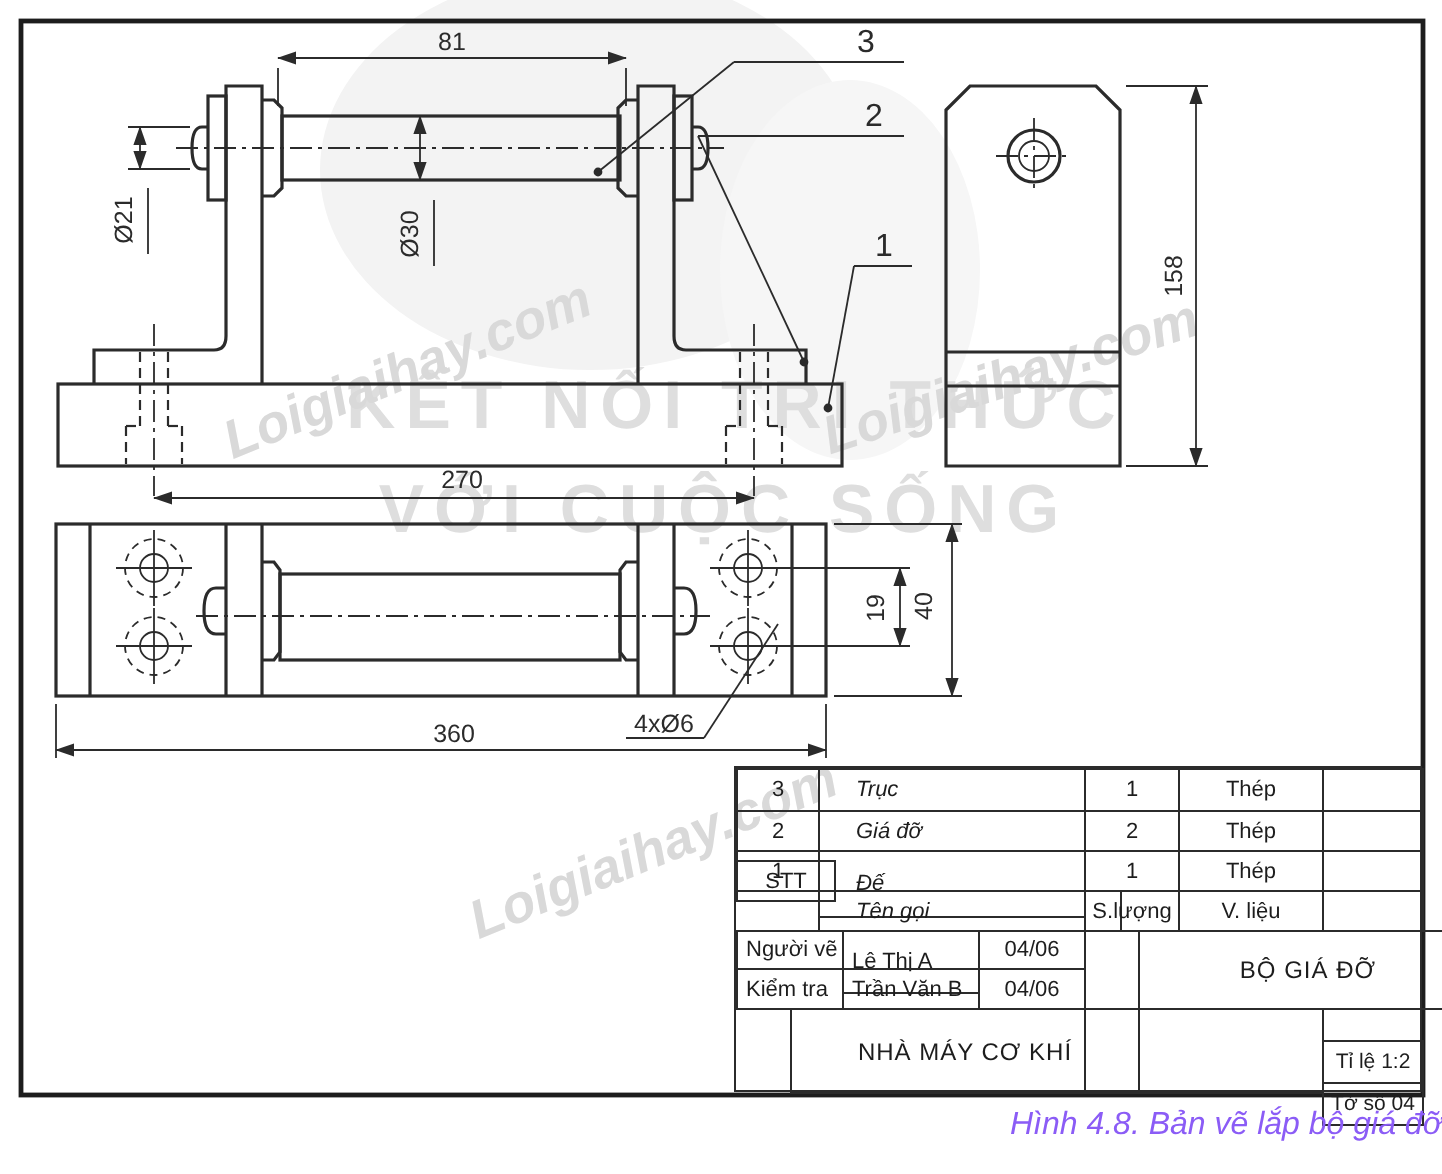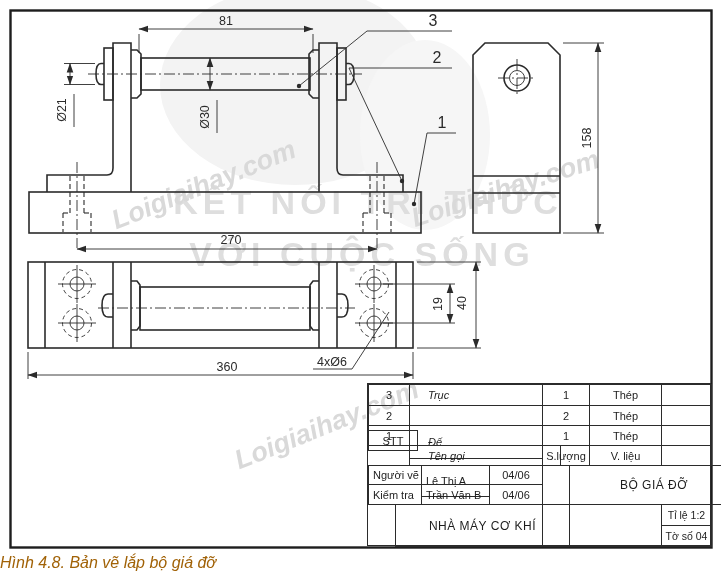--- a/index.html
+++ b/index.html
@@ -19,23 +19,23 @@
             fill:#dedede;letter-spacing:5px;}
   
   .tblock{position:absolute;left:367px;top:383px;width:344px;height:163px;
           border:1.5px solid #2b2b2b;box-sizing:border-box;}
   .cell{position:absolute;border:1px solid #2b2b2b;box-sizing:border-box;
         display:flex;align-items:center;justify-content:center;
         font-size:11px;color:#1d1d1d;background:transparent;white-space:nowrap;overflow:hidden;}
   .cell.left{justify-content:flex-start;padding-left:18px;font-style:italic;}
   .cell.left-sm{justify-content:flex-start;padding-left:4px;}
   .cell.big{font-size:12px;letter-spacing:0.5px;margin-left:27px;}
-  .cell.sm{font-size:10.5px;}
-  .caption{position:absolute;left:0;top:554px;width:721px;text-align:left;
-           font-style:italic;font-size:16px;color:#a16207;}
+  .cell.sm{font-size:10.5px;margin-top:16px;}
+  .caption{position:absolute;left:0;top:554px;width:721px;text-align:right;
+           font-style:italic;font-size:16px;color:#8b5cf6;}
 </style>
 </head>
 <body>
 
 <div class="page">
 
 <svg width="721" height="587" viewBox="0 0 721 587">
   <defs>
     <marker id="arr" markerWidth="11" markerHeight="9" refX="9" refY="4" orient="auto-start-reverse" markerUnits="userSpaceOnUse">
       <path d="M0,0.7 L9.5,4 L0,7.3 Z" fill="#2b2b2b"></path>
@@ -214,20 +214,21 @@
 
 <div class="tblock">
 
   <div class="cell" style="left:0;top:0;width:42px;height:22px">3</div>
   <div class="cell left" style="left:41px;top:0;width:134px;height:22px">Trục</div>
   <div class="cell" style="left:174px;top:0;width:48px;height:22px">1</div>
   <div class="cell" style="left:221px;top:0;width:73px;height:22px">Thép</div>
   <div class="cell" style="left:293px;top:0;width:51px;height:22px"></div>
 
   <div class="cell" style="left:0;top:21px;width:42px;height:21px">2</div>
+  <div class="cell left" style="left:41px;top:21px;width:134px;height:21px">Giá đỡ</div>
   <div class="cell" style="left:174px;top:21px;width:48px;height:21px">2</div>
   <div class="cell" style="left:221px;top:21px;width:73px;height:21px">Thép</div>
   <div class="cell" style="left:293px;top:21px;width:51px;height:21px"></div>
 
   <div class="cell" style="left:0;top:41px;width:42px;height:21px">1</div>
   <div class="cell left" style="left:41px;top:41px;width:134px;height:34px">Đế</div>
   <div class="cell" style="left:174px;top:41px;width:48px;height:21px">1</div>
   <div class="cell" style="left:221px;top:41px;width:73px;height:21px">Thép</div>
   <div class="cell" style="left:293px;top:41px;width:51px;height:21px"></div>
 

